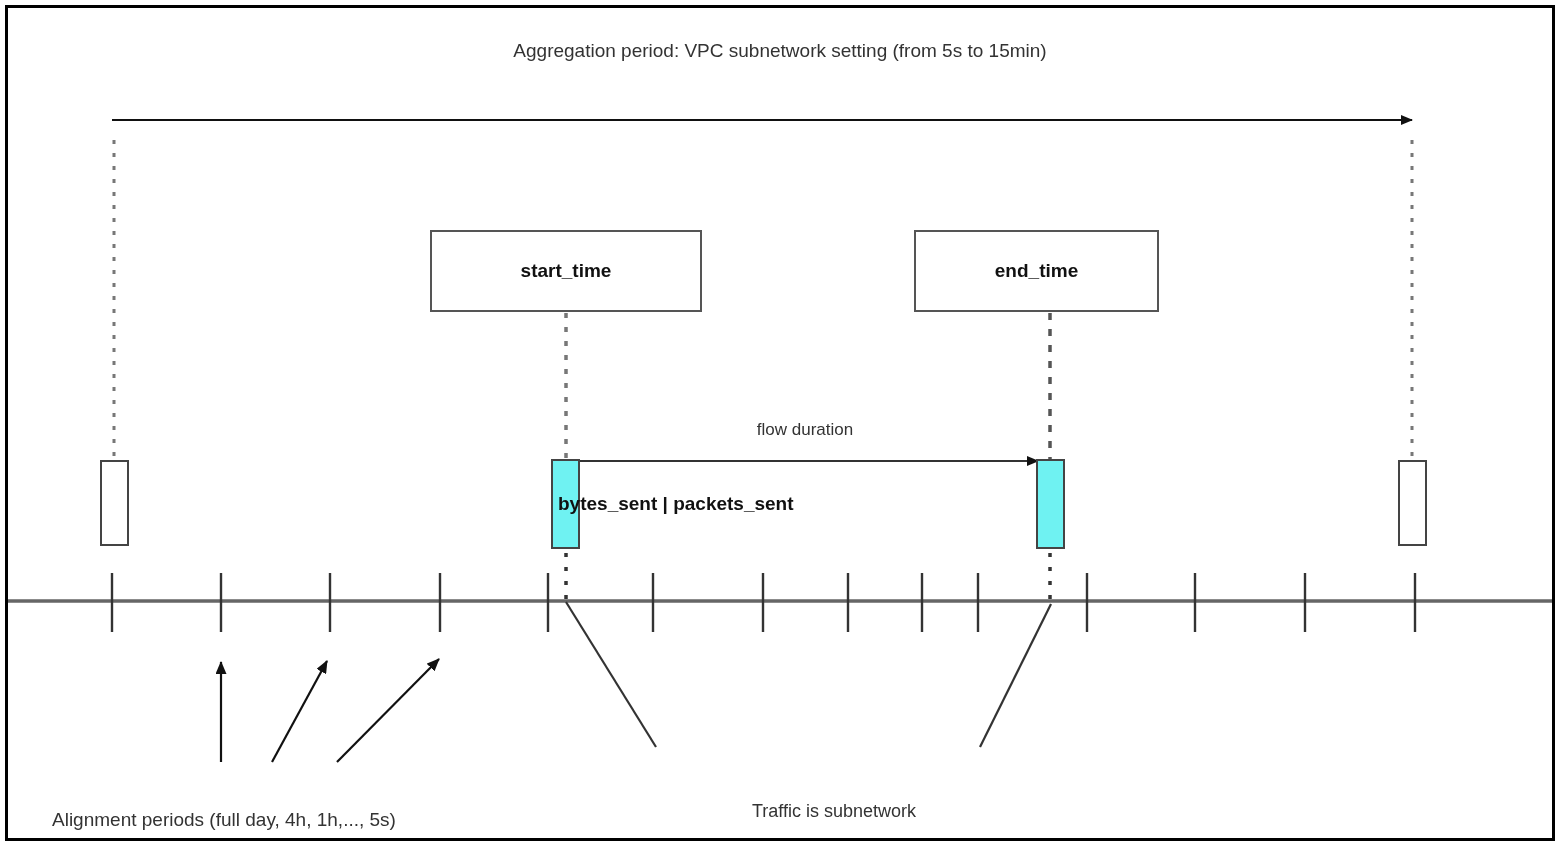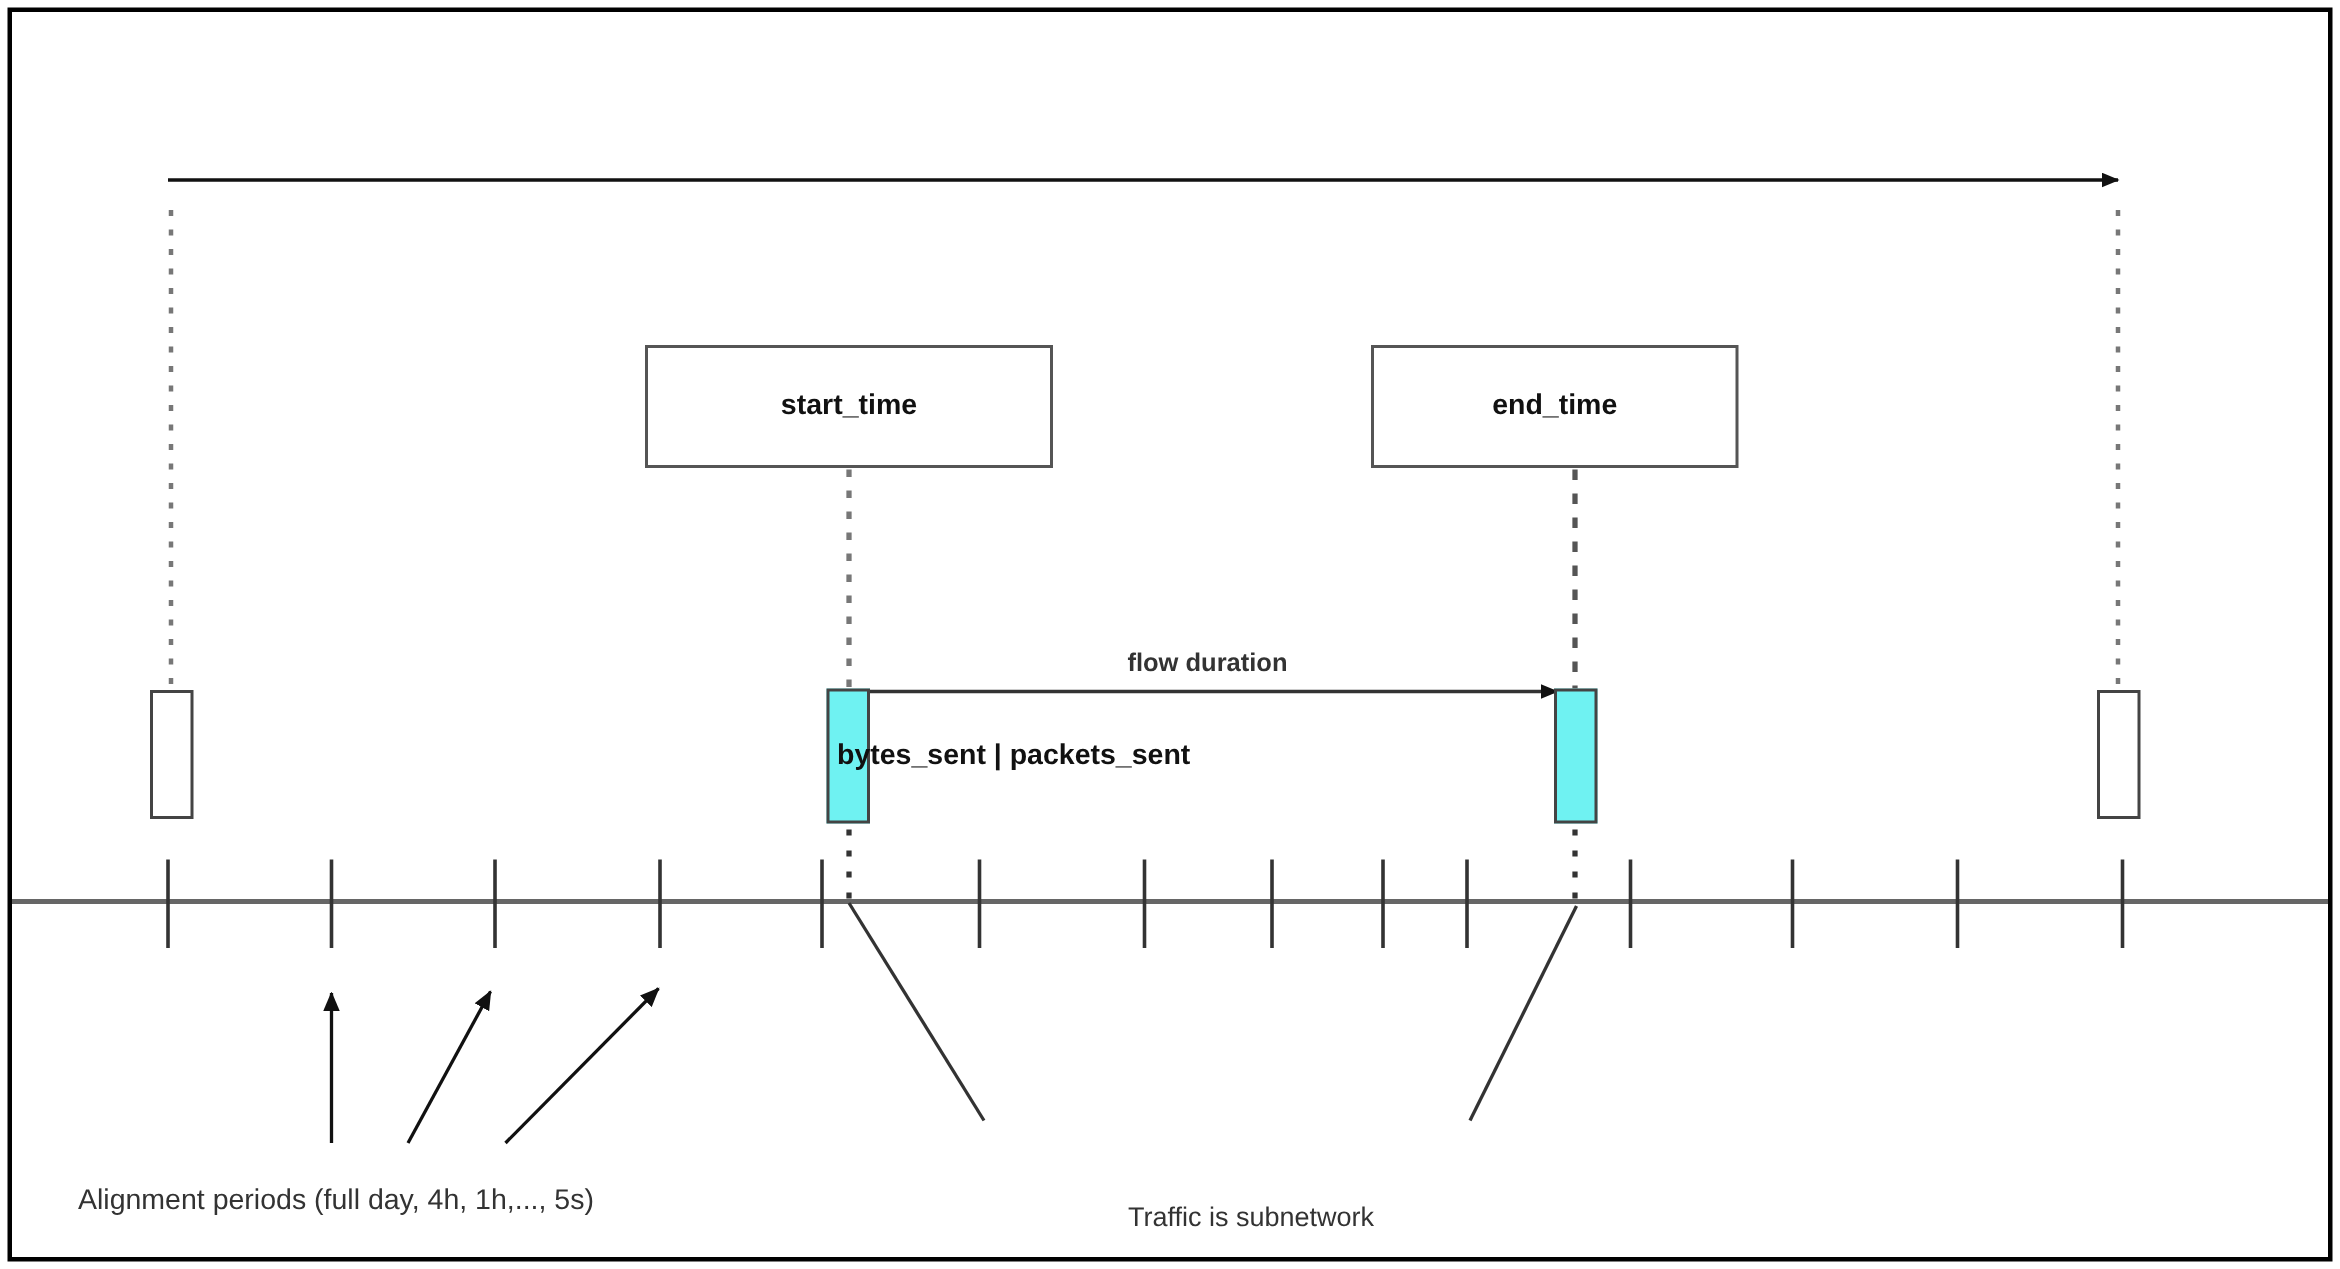--- a/index.html
+++ b/index.html
@@ -95,20 +95,21 @@
   .bar-cyan { background: #6ff2f2; }
   .bar-white { background: #ffffff; }
 </style>
 </head>
 <body>
 
 <div id="canvas">
 
   <div class="frame"></div>
 
+  <div class="txt title-text">Aggregation period: VPC subnetwork setting (from 5s to 15min)</div>
 
   <svg class="layer" viewBox="0 0 1560 846">
     <defs>
       <marker id="arrowBlack" markerWidth="12" markerHeight="10" refX="11" refY="5" orient="auto" markerUnits="userSpaceOnUse">
         <path d="M0,0 L12,5 L0,10 z" fill="#111111"></path>
       </marker>
       <marker id="arrowUp" markerWidth="13" markerHeight="11" refX="12" refY="5.5" orient="auto" markerUnits="userSpaceOnUse">
         <path d="M0,0 L13,5.5 L0,11 z" fill="#111111"></path>
       </marker>
     </defs>
@@ -160,25 +161,25 @@
   <div class="node-box" style="left:914px; top:230px; width:245px; height:82px;">
     <span class="boxlabel">end_time</span>
   </div>
 
   <div class="bar bar-white" style="left:100px; top:460px; width:29px; height:86px;"></div>
   <div class="bar bar-white" style="left:1398px; top:460px; width:29px; height:86px;"></div>
 
   <div class="bar bar-cyan" style="left:551px; top:459px; width:29px; height:90px;"></div>
   <div class="bar bar-cyan" style="left:1036px; top:459px; width:29px; height:90px;"></div>
 
-  <div class="txt flow-label" style="left:705px; top:432px; width:200px;font-weight:bold;">flow duration</div>
+  <div class="txt flow-label" style="left:705px; top:420px; width:200px;">flow duration</div>
 
   <div class="txt bytes-label" style="left:558px; top:493px; width:500px;">bytes_sent | packets_sent</div>
 
-  <div class="txt align-label" style="left:52px; top:790px; width:560px;">Alignment periods (full day, 4h, 1h,..., 5s)</div>
+  <div class="txt align-label" style="left:52px; top:809px; width:560px;">Alignment periods (full day, 4h, 1h,..., 5s)</div>
 
   <div class="txt traffic-label" style="left:694px; top:748px; width:280px;">
     <div>Traffic is subnetwork</div>
     
     
   </div>
 
 </div>
 
 </body></html>

